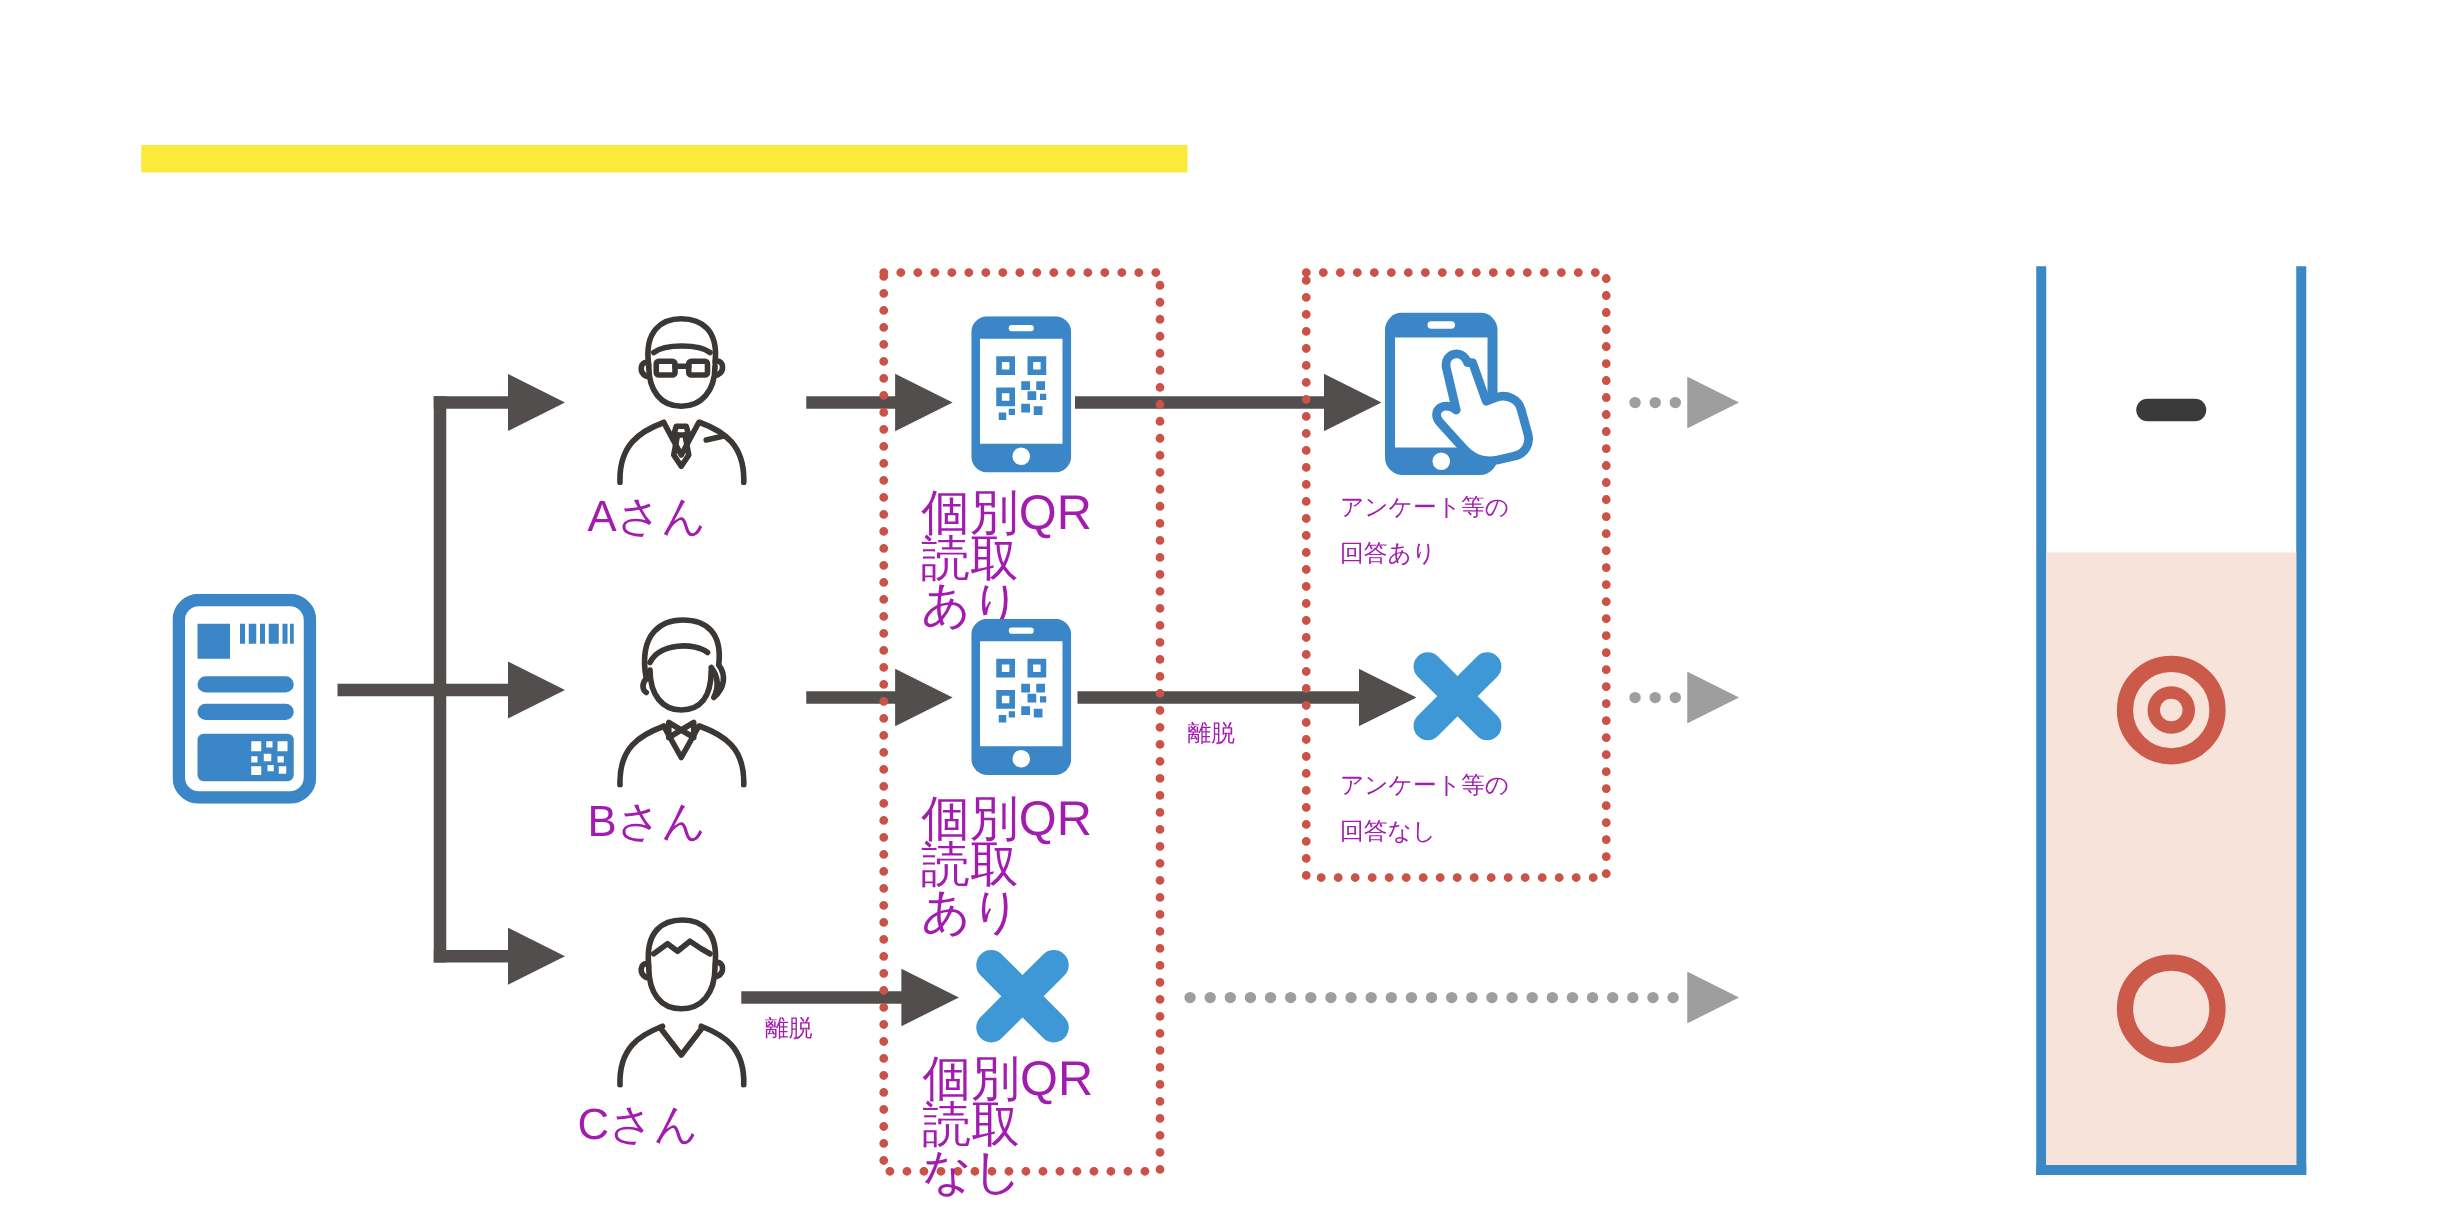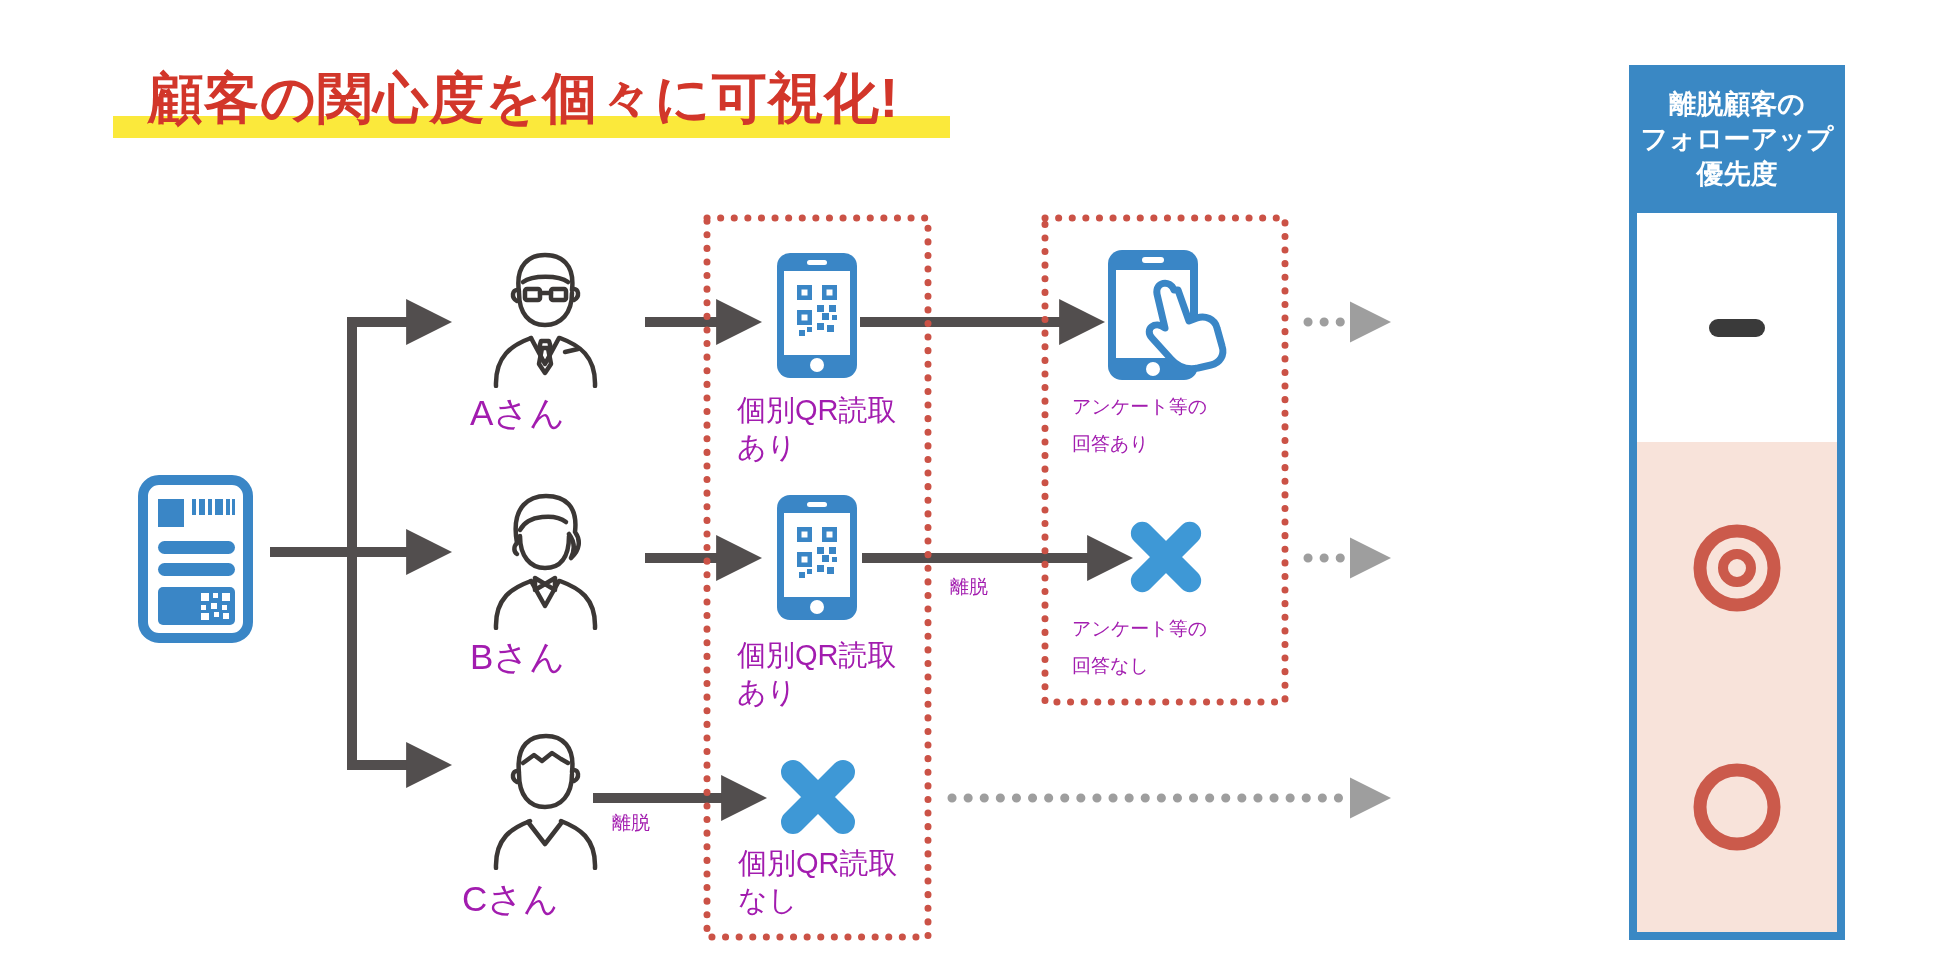--- a/index.html
+++ b/index.html
@@ -7,21 +7,21 @@
   #canvas{position:relative;width:1960px;height:980px;background:#fff;overflow:hidden;
           font-family:"Liberation Sans","DejaVu Sans",sans-serif;color:#4b4b4b}
   svg{display:block}
   #connectors{position:absolute;left:0;top:0;z-index:0}
   .hl{position:absolute;left:113px;top:116px;width:837px;height:22px;background:#fbe93b;z-index:1}
   .title{position:absolute;left:148px;top:62px;font-size:55px;font-weight:800;color:#d2362a;
          letter-spacing:1px;z-index:2;white-space:nowrap}
   .label{position:absolute;color:#a21caf;text-align:left;white-space:pre-line;z-index:2}
   .lbl-dm{left:100px;top:655px;width:196px;font-size:31px;line-height:40px}
   .lbl-person{width:150px;font-size:35px}
-  .lbl-stage{width:160px;font-size:29px;line-height:37px}
+  .lbl-stage{width:160px;font-size:39px;line-height:37px}
   .lbl-survey{width:186px;font-size:19px;line-height:37px}
   .lbl-churn{width:90px;font-size:19px}
   .icon{position:absolute;z-index:2}
   
   .tcol{position:absolute;top:65px;height:875px;z-index:2}
   .thead{position:absolute;top:0;left:0;right:0;height:148px;background:#3a88c4;color:#fff;
          font-weight:bold;display:flex;align-items:center;justify-content:center;
          text-align:center;white-space:pre-line}
   .thead.one{font-size:31px}
   .thead.multi{font-size:27px;line-height:35px}
@@ -60,21 +60,20 @@
       <path d="M1308,558 H1356" marker-end="url(#ah-gray)"></path>
       <path d="M952,798 H1356" marker-end="url(#ah-gray)"></path>
     </g>
     <g stroke="#cb5246" stroke-width="7" stroke-dasharray="0.1 13.5" stroke-linecap="round" fill="none">
       <rect x="707" y="218" width="221" height="719"></rect>
       <rect x="1045" y="218" width="240" height="484"></rect>
     </g>
   </svg>
 
   <div class="hl"></div>
-  <div class="title">顧客の関心度を個々に可視化!</div>
 
   <div class="icon" style="left:138px;top:475px">
     <svg width="115" height="168" viewBox="0 0 115 168">
       <rect x="5" y="5" width="105" height="158" rx="16" fill="#fff" stroke="#3a86c6" stroke-width="10"></rect>
       <rect x="20" y="24" width="26" height="28" fill="#3a86c6"></rect>
       <g fill="#3a86c6">
         <rect x="54" y="24" width="4" height="16"></rect>
           <rect x="61" y="24" width="6" height="16"></rect>
         <rect x="70" y="24" width="4" height="16"></rect>
           <rect x="77" y="24" width="8" height="16"></rect>
@@ -221,23 +220,20 @@
     </svg>
   </div>
   <div class="label lbl-survey" style="left:1072px;top:610px">アンケート等の
 回答なし</div>
 
   <div class="label lbl-churn" style="left:950px;top:574px">離脱</div>
   <div class="label lbl-churn" style="left:612px;top:810px">離脱</div>
 
 
   <div class="tcol" style="left:1629px;width:216px">
-    <div class="thead multi">離脱顧客の
-フォローアップ
-優先度</div>
     <div class="tbody">
       <div class="pink"></div>
       <div class="sym" style="top:115px">
           <svg width="58" height="20" viewBox="0 0 58 20">
             <rect x="1" y="1" width="56" height="18" rx="9" fill="#3a3a3a"></rect>
           </svg>
         </div>
       <div class="sym" style="top:355px">
           <svg width="90" height="90" viewBox="0 0 90 90">
             <circle cx="45" cy="45" r="37" fill="none" stroke="#cb5a4b" stroke-width="13"></circle>

